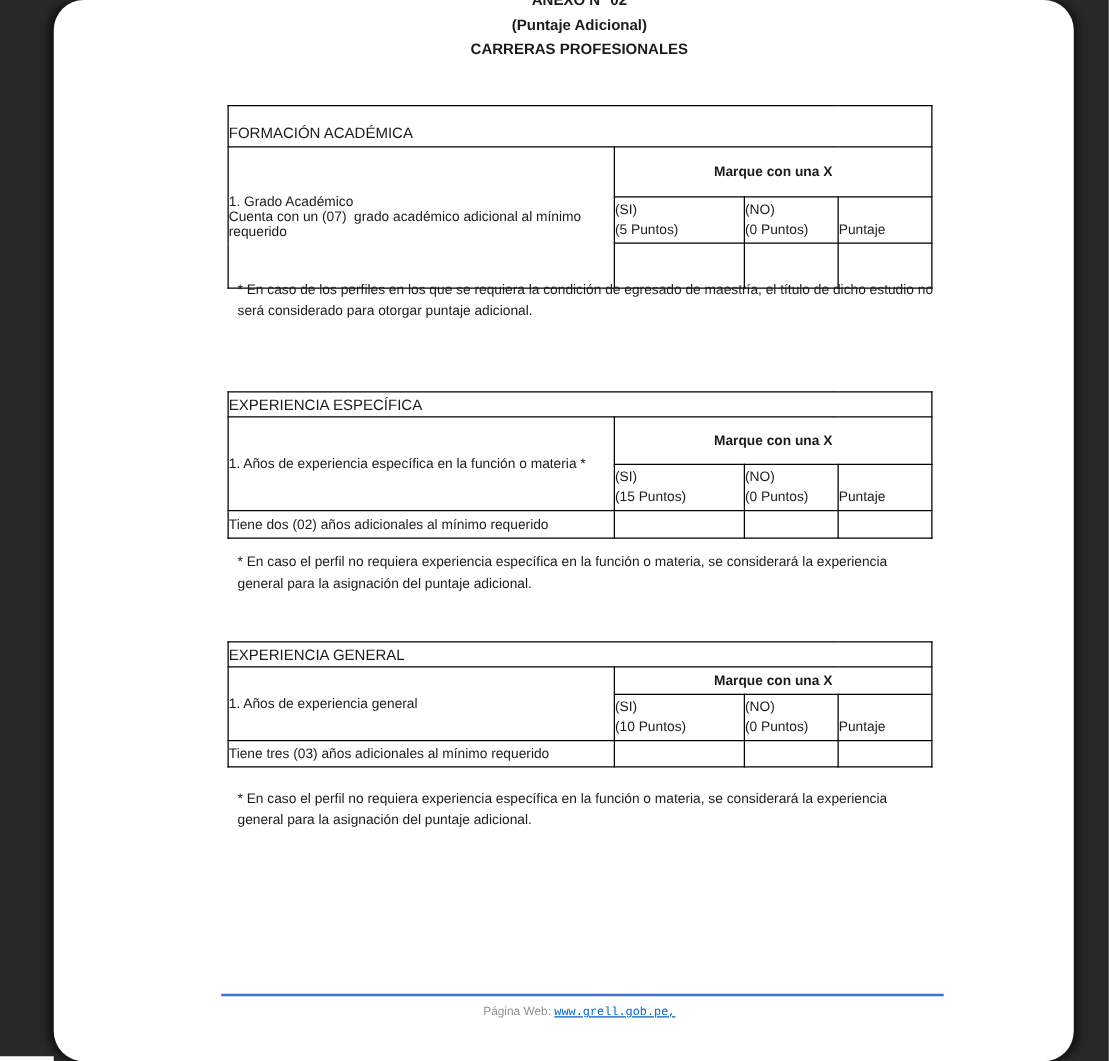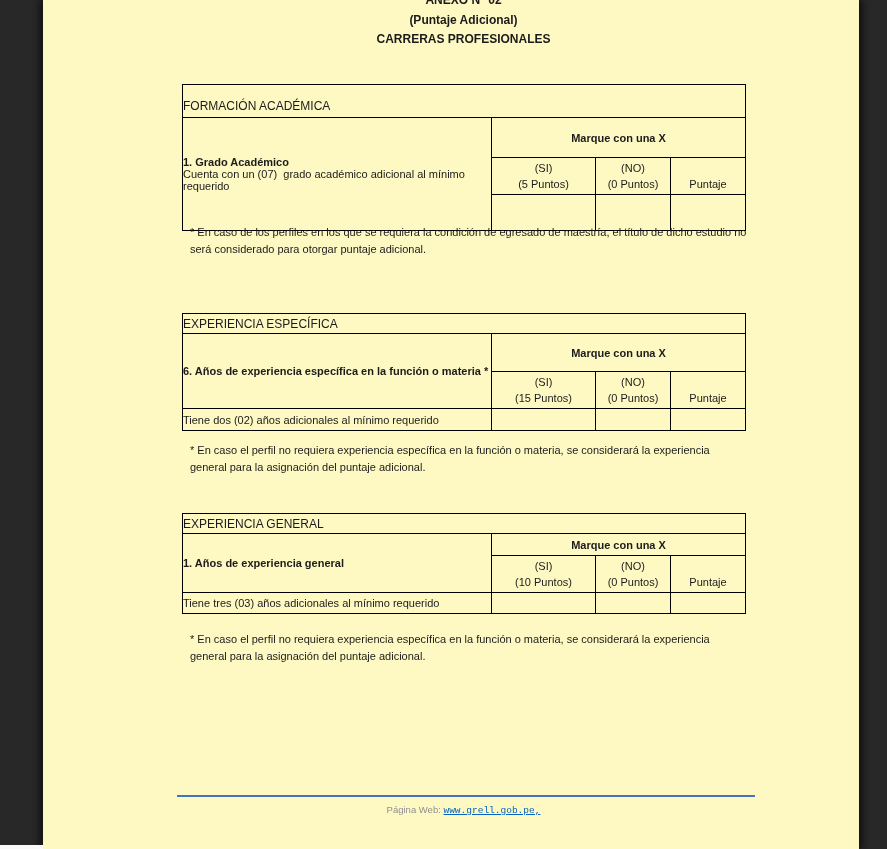--- a/index.html
+++ b/index.html
@@ -4,22 +4,23 @@
 <style>
   html,body{margin:0;padding:0;}
   body{
     width:887px;height:849px;overflow:hidden;position:relative;
     background:#282828;
     font-family:"Liberation Sans","DejaVu Sans",sans-serif;
     -webkit-font-smoothing:antialiased;
   }
   .page{
     position:absolute;left:43px;top:0;width:816px;height:849px;
-    background:#fef9c3;overflow:hidden;
+    background:#ffffff;overflow:hidden;
     box-shadow:-5px 0 6px rgba(0,0,0,.45),5px 0 6px rgba(0,0,0,.45);
+    border-radius:24px;
   }
   .bottom-strip{
     position:absolute;left:0;top:845px;width:43px;height:4px;background:#fafafa;
   }
   .titles{
     position:absolute;left:139px;top:-9px;width:563px;
     text-align:center;font-size:12px;font-weight:bold;color:#1b1b1b;
     line-height:19.5px;
   }
   .doc-note{
@@ -29,24 +30,24 @@
   table.sheet{
     position:absolute;left:139px;border-collapse:collapse;table-layout:fixed;
     width:563px;font-size:11px;color:#1b1b1b;
   }
   table.sheet td{border:1px solid #000;padding:0;overflow:hidden;}
   td.section{
     font-weight:normal;font-size:12px;padding-left:7px;
   }
   td.section.tall{vertical-align:bottom;padding-bottom:4px;}
   td.desc{padding-left:7px;padding-right:8px;vertical-align:middle;}
-  td.desc .item-title{font-weight:bold;}
+  td.desc .item-title{font-weight:normal;}
   td.desc .item-text{white-space:pre-wrap;}
   td.marque{font-weight:bold;text-align:center;vertical-align:middle;}
-  td.subhead{text-align:center;vertical-align:middle;line-height:16px;}
+  td.subhead{text-align:left;vertical-align:middle;line-height:16px;}
   td.subhead.bottom{vertical-align:bottom;padding-bottom:2px;}
   td.rowlabel{padding-left:7px;vertical-align:middle;}
   .footer-rule{
     position:absolute;left:134px;top:795px;width:578px;height:2px;background:#4472c4;
   }
   .footer-text{
     position:absolute;left:139px;top:803px;width:563px;text-align:center;
     font-size:9.5px;line-height:13px;color:#8f8f8f;
   }
   .footer-text a{color:#0563c1;text-decoration:underline;cursor:pointer;}
@@ -107,21 +108,21 @@
         <col style="width:104px">
         <col style="width:75px">
         <col style="width:75px">
       </colgroup>
     <tbody>
         <tr style="height:20px">
       <td colspan="4" class="section">EXPERIENCIA ESPECÍFICA</td>
     </tr>
     <tr style="height:38px">
       <td rowspan="2" class="desc">
-        <div class="item-title">6. Años de experiencia específica en la función o materia *</div>
+        <div class="item-title">1. Años de experiencia específica en la función o materia *</div>
       </td>
       <td colspan="3" class="marque">Marque con una X</td>
     </tr>
     <tr style="height:37px">
       <td class="subhead">
         <div>(SI)</div>
         <div>(15 Puntos)</div>
       </td>
       <td class="subhead">
         <div>(NO)</div>

